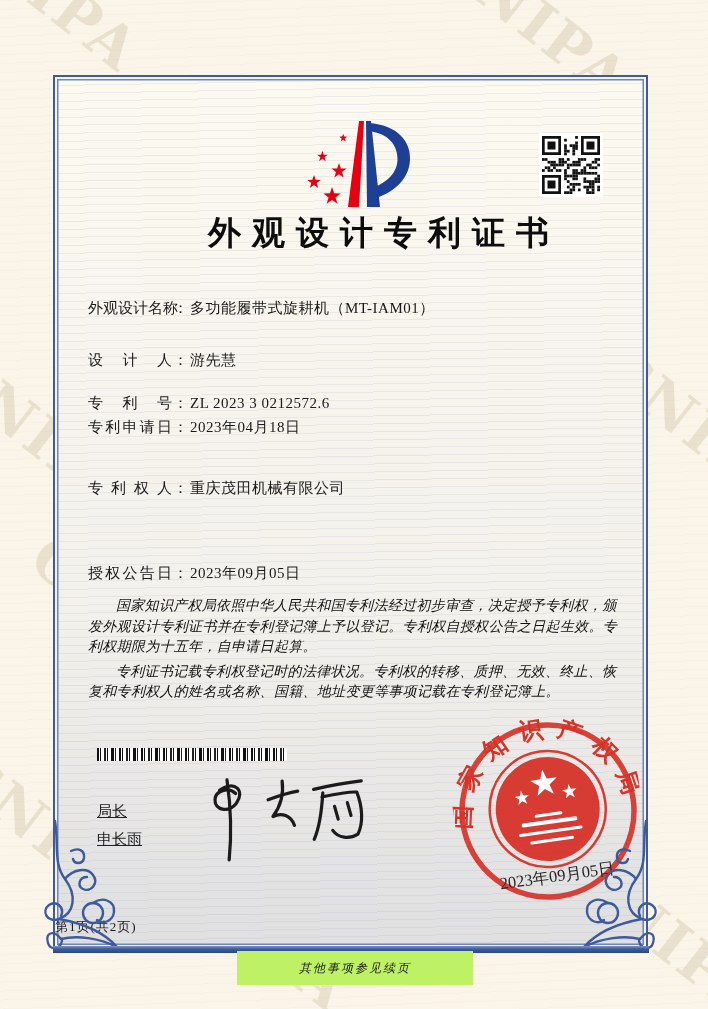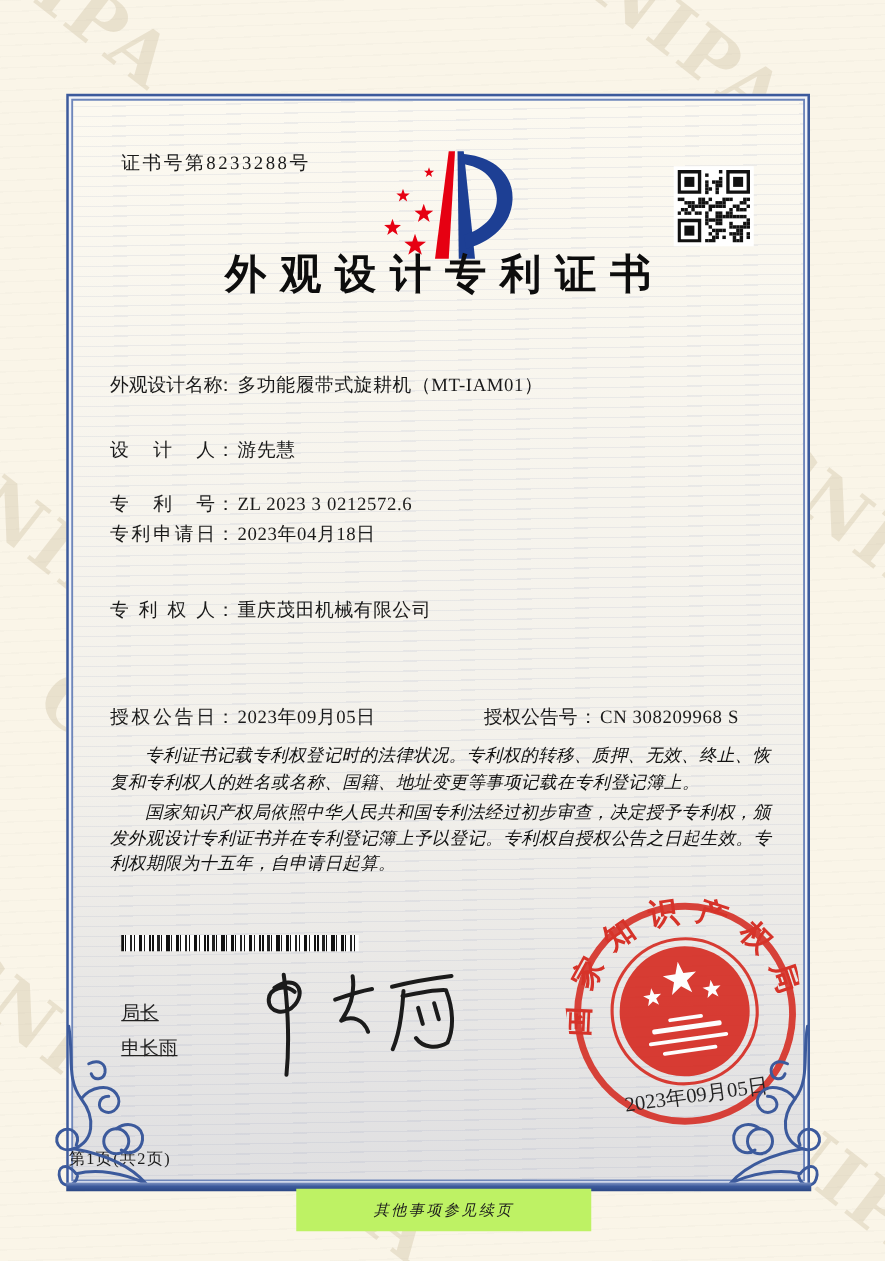--- a/index.html
+++ b/index.html
@@ -38,23 +38,23 @@
     background:linear-gradient(180deg,#7e93c2 0%, #3c5a9c 45%, #2b4784 100%);
   }
   .flourish{position:absolute; bottom:-8px; width:104px; height:138px; color:#3c5a9c;}
   .flourish.left{left:-14px;}
   .flourish.right{right:-14px; transform:scaleX(-1);}
   .cert-no{position:absolute; left:42px; top:44px; font-size:15px; letter-spacing:2px;}
   .logo{position:absolute; left:244px; top:38px; width:118px; height:95px;}
   .qr{position:absolute; left:484px; top:56px; width:58px; height:58px; background:#fff; padding:3px;}
   .qr svg{display:block;}
   .title{
-    position:absolute; left:0; top:120px; width:100%;
+    position:absolute; left:0; top:134px; width:100%;
     text-align:center; font-size:33px; font-weight:bold;
-    letter-spacing:11px; text-indent:11px; color:#0d0d0d;
+    letter-spacing:11px; text-indent:11px; color:#0d0d0d;padding-left:28px;
   }
   .row{position:absolute; left:33px; font-size:15px; white-space:nowrap;}
   .flabel{display:inline-block; width:84px; text-align:justify; text-align-last:justify;}
   .colon{display:inline-block; margin:0 2px 0 1px;}
   .fvalue{letter-spacing:0.5px;font-family:Liberation Serif, serif;}
   .row2{position:absolute; left:299px; top:0; font-size:15px; white-space:nowrap;}
   .paras{position:absolute; left:33px; top:519px; width:540px;
     font-size:14px; line-height:20.5px; font-style:italic; color:#111;}
   .paras p{margin:0 0 4px 0; text-indent:2em; letter-spacing:0.3px;}
   .barcode{
@@ -84,21 +84,20 @@
 <span class="wm" style="left:425px;top:275px">CNIPA</span>
 <span class="wm" style="left:-75px;top:400px">CNIPA</span>
 <span class="wm" style="left:585px;top:395px">CNIPA</span>
 <span class="wm" style="left:15px;top:585px">CNIPA</span>
 <span class="wm" style="left:-65px;top:800px">CNIPA</span>
 <span class="wm" style="left:140px;top:895px">CNIPA</span>
 <span class="wm" style="left:555px;top:905px">CNIPA</span>
 
 <div class="frame">
 
-  <div class="cert-no">证书号第8233288号</div>
 
   <svg class="logo" viewBox="0 0 118 95">
     <g fill="#e60012">
       <path d="M44 20 l1.2 3.4 3.6 .1 -2.9 2.2 1 3.5 -2.9 -2.1 -3 2.1 1.1 -3.5 -2.8 -2.2 3.5 -.1z" transform="scale(0.85) translate(8,2)"></path>
       <path d="M26 40 l1.5 4.2 4.5 .1 -3.6 2.7 1.3 4.3 -3.7 -2.6 -3.7 2.6 1.4 -4.3 -3.6 -2.7 4.4 -.1z" transform="scale(0.9)"></path>
       <path d="M40 48 l1.9 5.4 5.7 .2 -4.6 3.4 1.7 5.5 -4.7 -3.3 -4.7 3.3 1.7 -5.5 -4.5 -3.4 5.6 -.2z"></path>
       <path d="M15 60 l1.7 4.8 5.1 .2 -4.1 3.1 1.5 4.9 -4.2 -3 -4.2 3 1.5 -4.9 -4 -3.1 5 -.2z"></path>
       <path d="M33 72 l2.2 6.2 6.6 .2 -5.3 4 2 6.4 -5.5 -3.9 -5.4 3.9 2 -6.4 -5.2 -4 6.5 -.2z"></path>
       <path d="M60 6 L65 6 L60 92 L49 92 Z"></path>
     </g>
@@ -257,28 +256,25 @@
     <span class="flabel">专利号</span><span class="colon">：</span><span class="fvalue">ZL 2023 3 0212572.6</span>
   </div>
   <div class="row" style="top:341px">
     <span class="flabel">专利申请日</span><span class="colon">：</span><span class="fvalue">2023年04月18日</span>
   </div>
   <div class="row" style="top:402px">
     <span class="flabel">专利权人</span><span class="colon">：</span><span class="fvalue">重庆茂田机械有限公司</span>
   </div>
   <div class="row" style="top:487px; right:12px;">
     <span class="flabel">授权公告日</span><span class="colon">：</span><span class="fvalue">2023年09月05日</span>
-    <span class="row2">
-      <span>授权公告号</span><span class="colon">：</span><span class="fvalue">CN 308209968 S</span>
-    </span>
   </div>
 
   <div class="paras">
+    <p>国家知识产权局依照中华人民共和国专利法经过初步审查，决定授予专利权，颁发外观设计专利证书并在专利登记簿上予以登记。专利权自授权公告之日起生效。专利权期限为十五年，自申请日起算。</p>
     <p>专利证书记载专利权登记时的法律状况。专利权的转移、质押、无效、终止、恢复和专利权人的姓名或名称、国籍、地址变更等事项记载在专利登记簿上。</p>
-    <p>国家知识产权局依照中华人民共和国专利法经过初步审查，决定授予专利权，颁发外观设计专利证书并在专利登记簿上予以登记。专利权自授权公告之日起生效。专利权期限为十五年，自申请日起算。</p>
   </div>
 
   <div class="barcode"></div>
 
   <div class="director">
     <div>局长</div>
     <div>申长雨</div>
   </div>
 
   <svg class="signature" viewBox="0 0 210 95">

